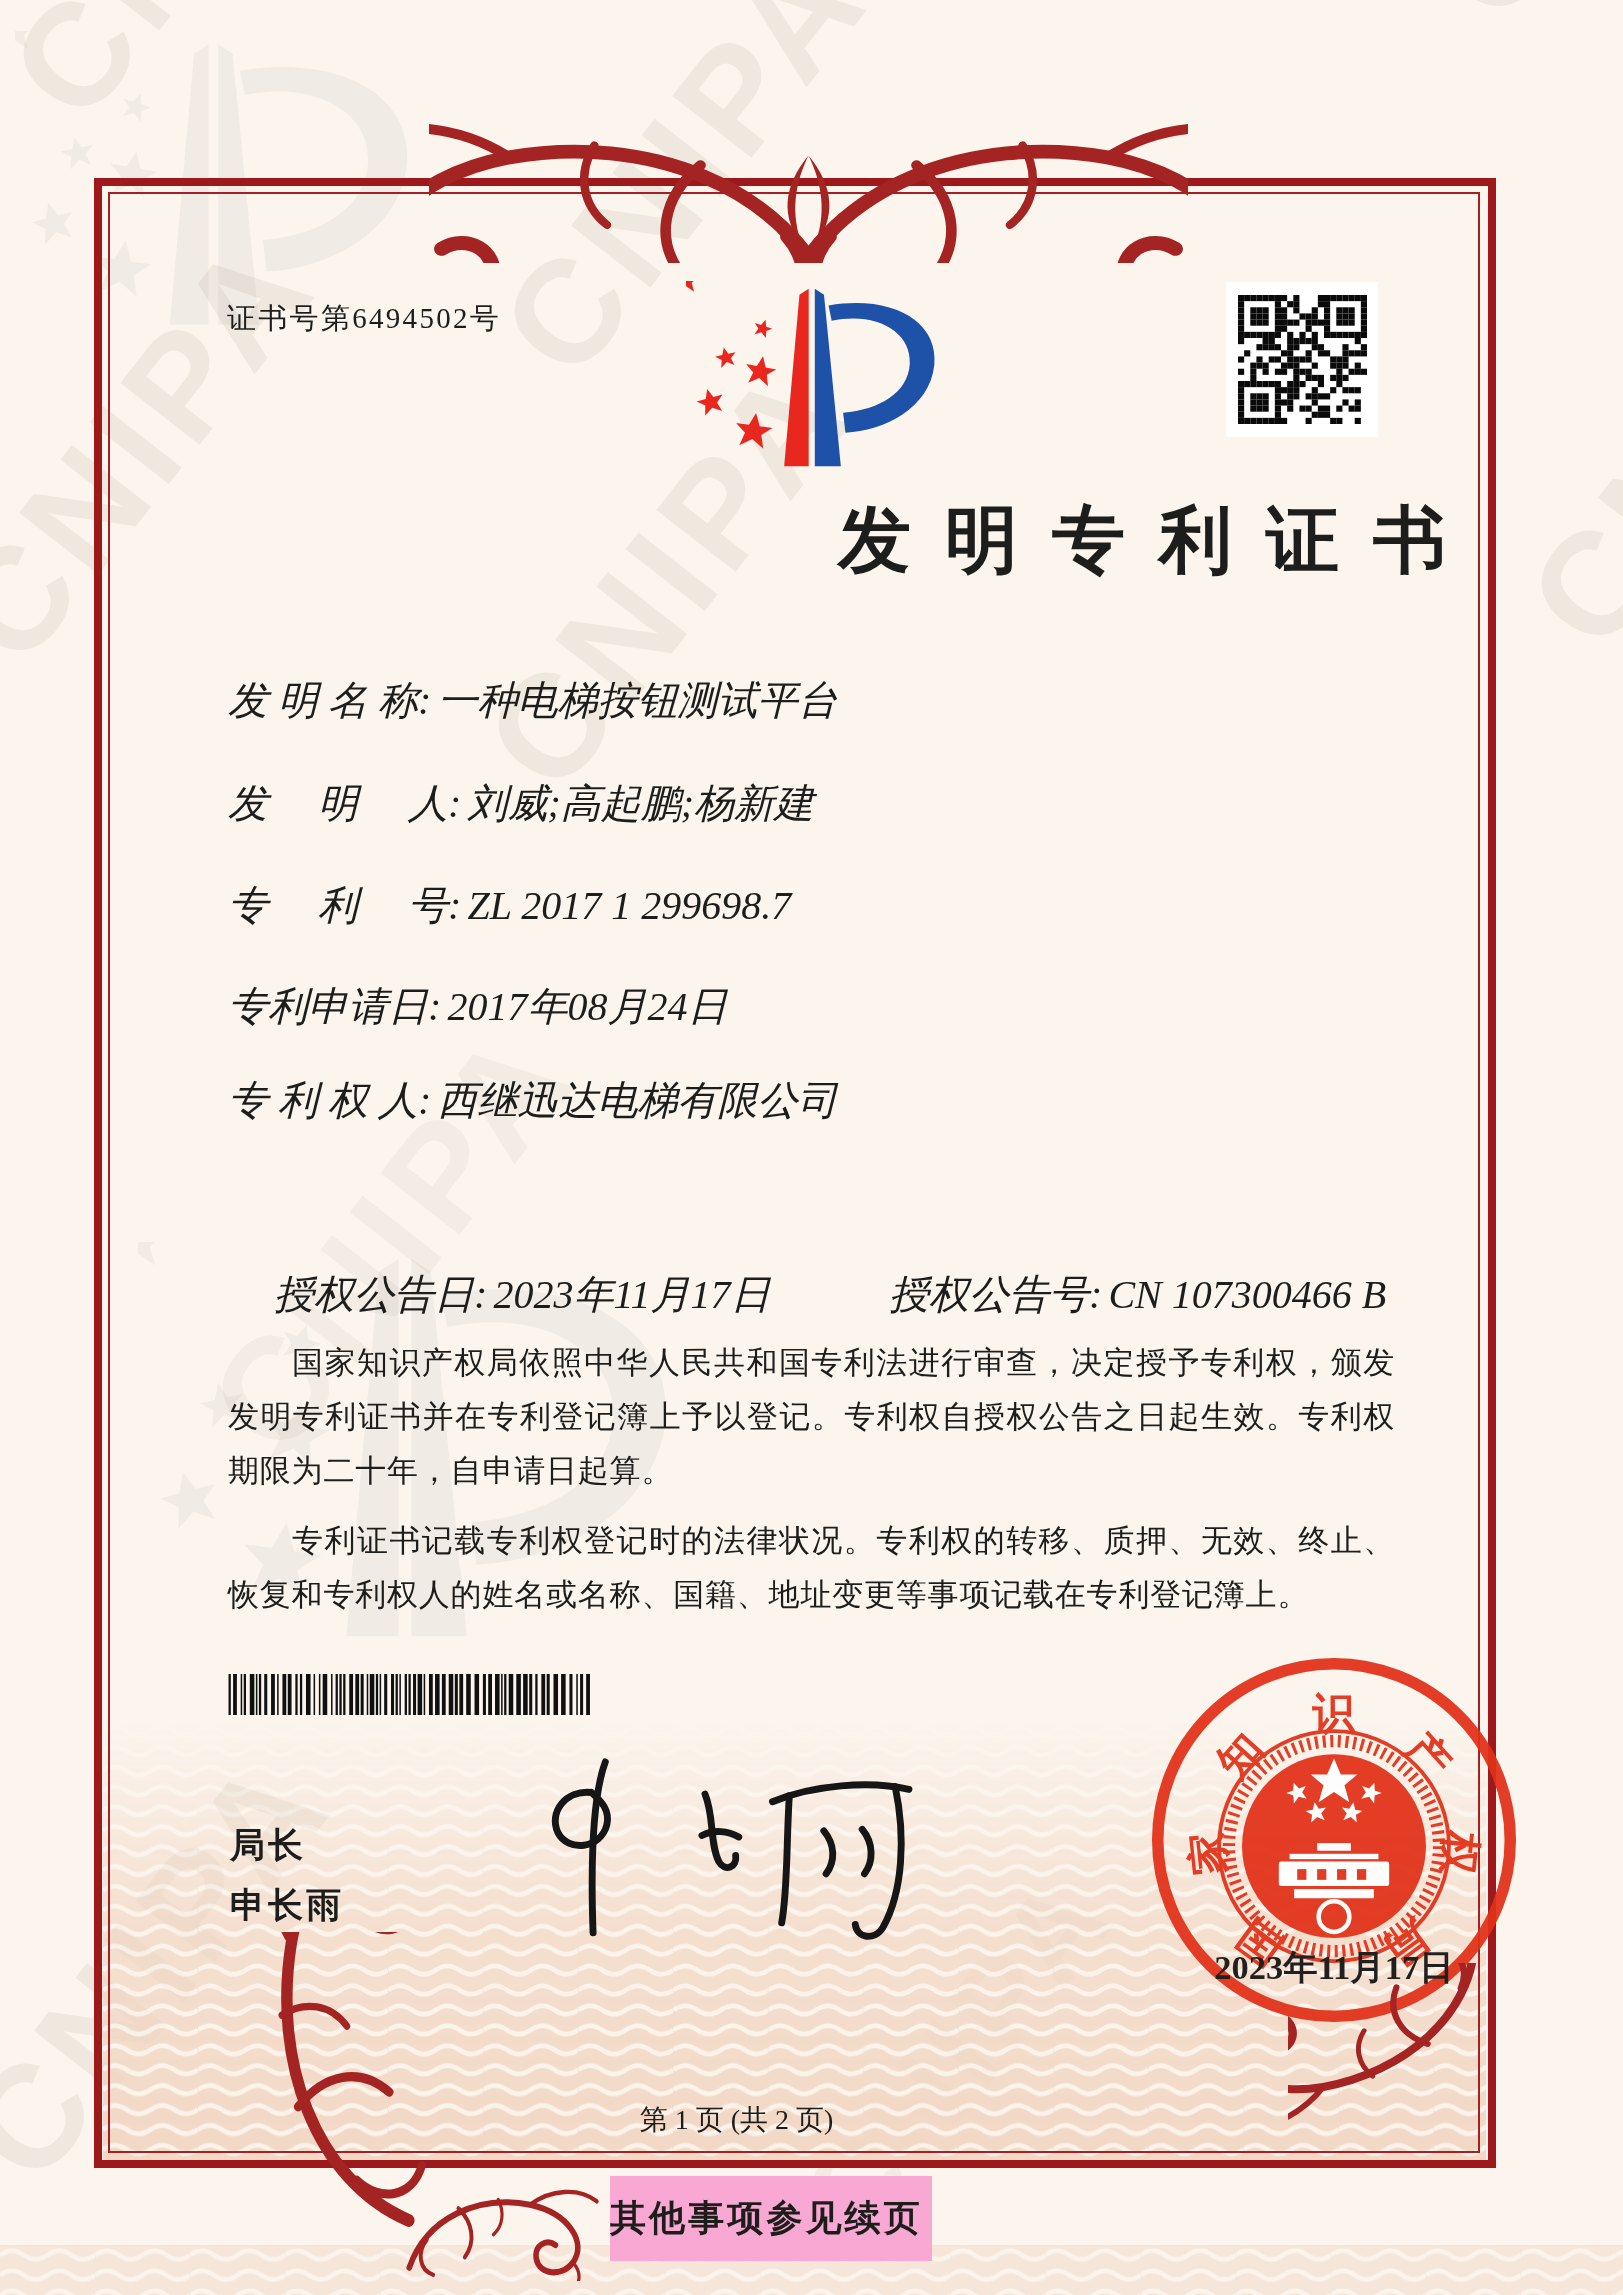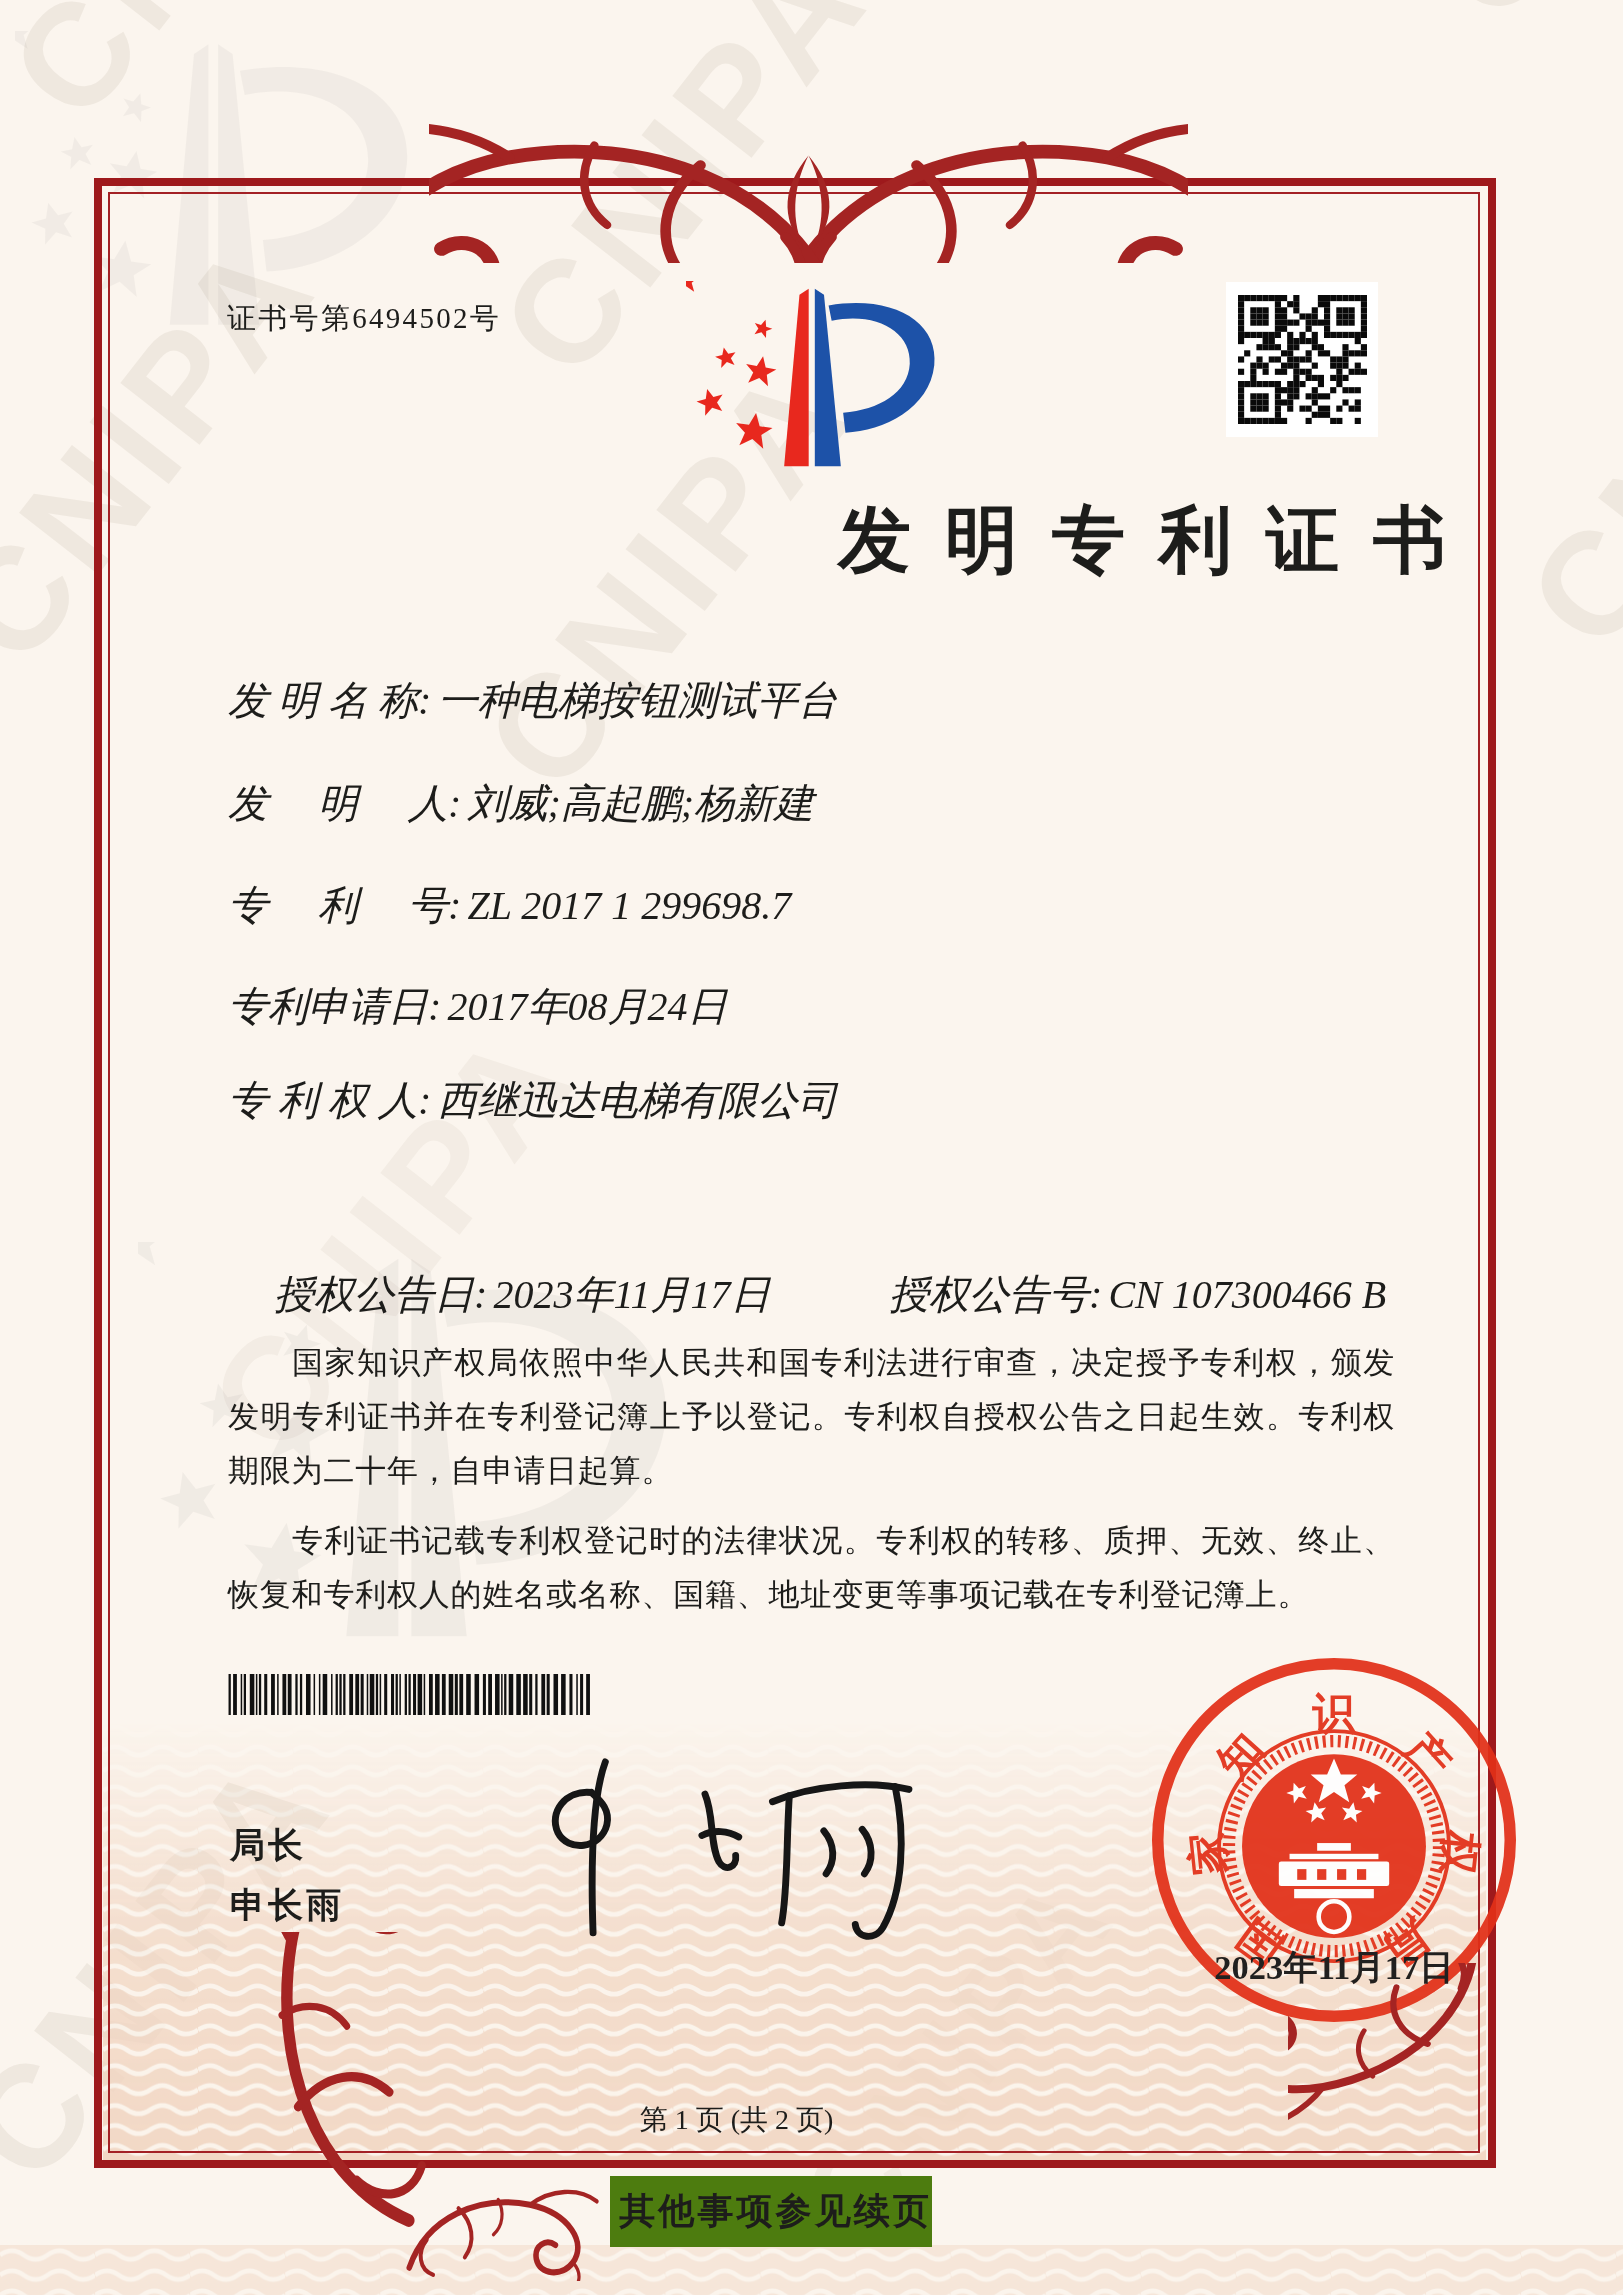--- a/index.html
+++ b/index.html
@@ -46,22 +46,22 @@
   }
   .barcode{position:absolute;left:227px;top:1674px;z-index:3;}
   .sig-label{
     position:absolute;left:230px;z-index:3;font-family:"Liberation Sans","DejaVu Sans",sans-serif;
     font-weight:700;font-size:35px;letter-spacing:3.1px;
   }
   .sig-svg{position:absolute;left:475px;top:1745px;width:460px;height:230px;z-index:3;}
   .seal{position:absolute;left:1147px;top:1653px;width:374px;height:374px;z-index:4;}
   .page-num{position:absolute;left:353px;top:2101px;width:767px;z-index:3;text-align:center;font-size:28px;}
   .footer-box{
-    position:absolute;left:610px;top:2176px;width:322px;height:71px;background:#4d7c0f;z-index:3;
-    display:flex;align-items:center;justify-content:flex-end;font-size:36px;font-weight:600;letter-spacing:3.1px;
+    position:absolute;left:610px;top:2176px;width:322px;height:85px;background:#f9a8d4;z-index:3;
+    display:flex;align-items:center;justify-content:flex-start;font-size:36px;font-weight:600;letter-spacing:3.1px;
   }
 </style>
 </head>
 <body>
 
 <div id="page">
 
   <div class="wm" style="left:-23px;top:46px;">CNIPA</div>
   <div class="wm" style="left:1395px;top:-54px;">CNIPA</div>
   <div class="wm" style="left:468px;top:303px;">CNIPA</div>

